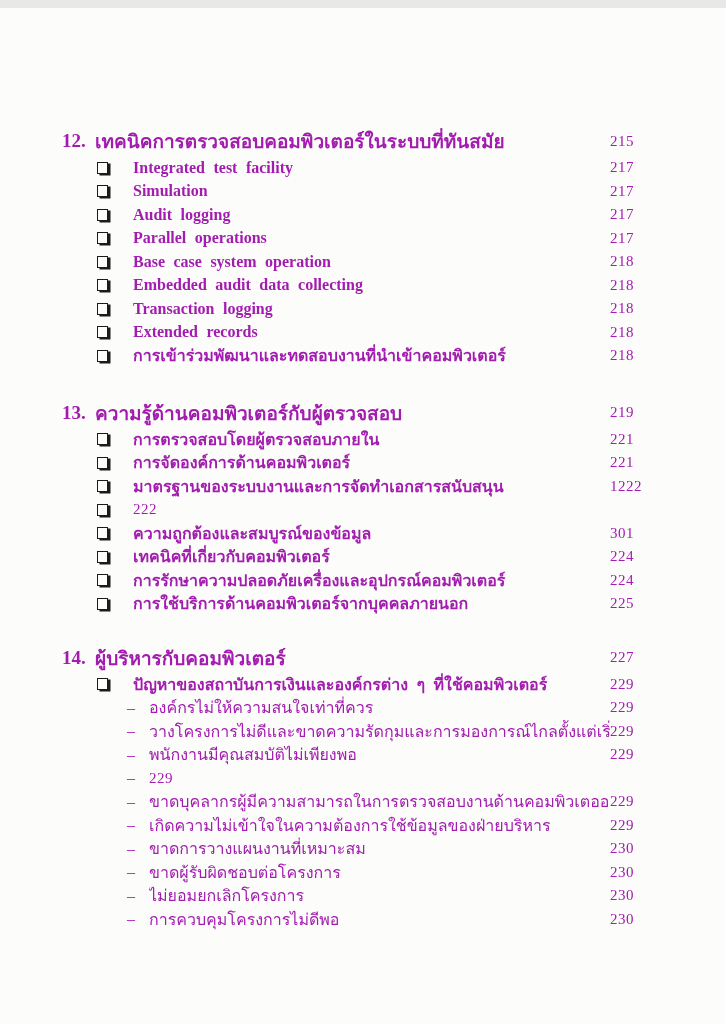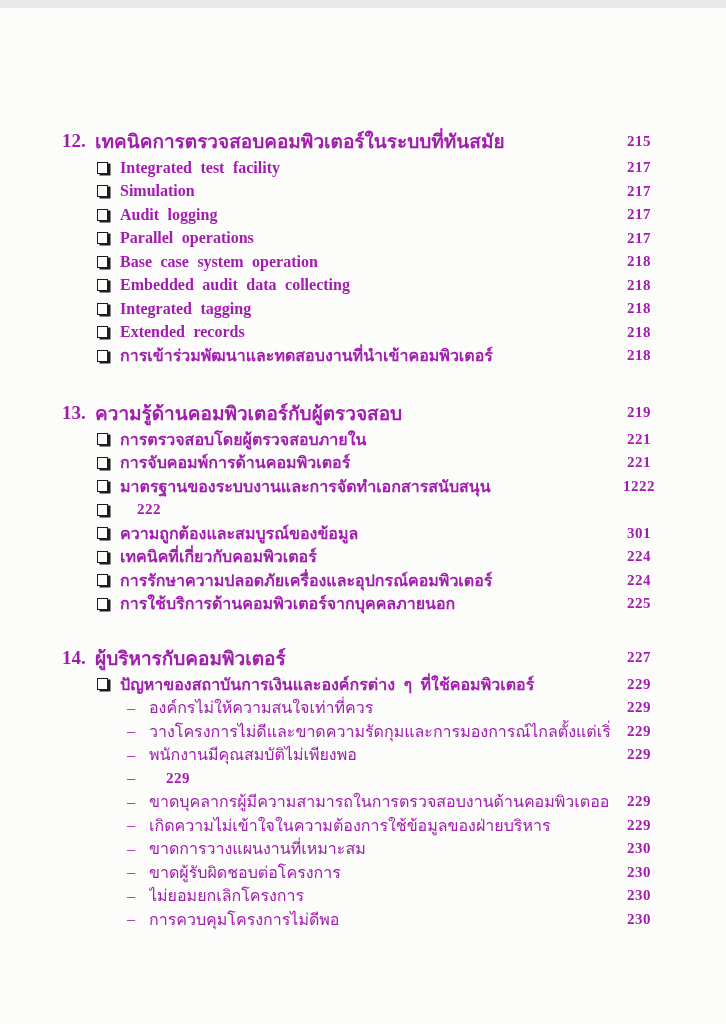--- a/index.html
+++ b/index.html
@@ -42,20 +42,21 @@
     white-space: nowrap;
     overflow: hidden;
   }
   .item-row {
     height: 23.5px;
     font-size: 16px;
   }
   .item-row.box {
     padding-left: 35px;
     font-weight: bold;
+    gap: 13px;
   }
   .item-row.dash {
     padding-left: 65px;
     font-weight: normal;
   }
   .marker-box {
     display: inline-block;
     flex: none;
     width: 9px;
     height: 10px;
@@ -72,23 +73,23 @@
   }
   .label {
     flex: 1;
     white-space: nowrap;
     overflow: hidden;
   }
   .item-row.box .label { word-spacing: 0.28em; }
   .pagenum {
     flex: none;
     min-width: 58px;
-    text-align: center;
+    text-align: left;
     font-size: 15px;
-    font-weight: bold;
+    font-weight: normal;
     letter-spacing: 0.5px;
   }
 </style>
 </head>
 <body>
 
 <div class="page">
   <div class="toc">
       <div class="section">
         <div class="row header-row">
@@ -121,21 +122,21 @@
           <span class="label">Base case system operation</span>
           <span class="pagenum">218</span>
         </div>
         <div class="row item-row box">
           <span class="marker-box"></span>
           <span class="label">Embedded audit data collecting</span>
           <span class="pagenum">218</span>
         </div>
         <div class="row item-row box">
           <span class="marker-box"></span>
-          <span class="label">Integrated tagging</span>
+          <span class="label">Transaction logging</span>
           <span class="pagenum">218</span>
         </div>
         <div class="row item-row box">
           <span class="marker-box"></span>
           <span class="label">Extended records</span>
           <span class="pagenum">218</span>
         </div>
         <div class="row item-row box">
           <span class="marker-box"></span>
           <span class="label">การเข้าร่วมพัฒนาและทดสอบงานที่นำเข้าคอมพิวเตอร์</span>
@@ -148,21 +149,21 @@
           <span class="sec-title">ความรู้ด้านคอมพิวเตอร์กับผู้ตรวจสอบ</span>
           <span class="pagenum">219</span>
         </div>
         <div class="row item-row box">
           <span class="marker-box"></span>
           <span class="label">การตรวจสอบโดยผู้ตรวจสอบภายใน</span>
           <span class="pagenum">221</span>
         </div>
         <div class="row item-row box">
           <span class="marker-box"></span>
-          <span class="label">การจับคอมพ์การด้านคอมพิวเตอร์</span>
+          <span class="label">การจัดองค์การด้านคอมพิวเตอร์</span>
           <span class="pagenum">221</span>
         </div>
         <div class="row item-row box">
           <span class="marker-box"></span>
           <span class="label">มาตรฐานของระบบงานและการจัดทำเอกสารสนับสนุน</span>
           <span class="pagenum">1222</span>
         </div>
         <div class="row item-row box">
           <span class="marker-box"></span>
           <span class="pagenum">222</span>

